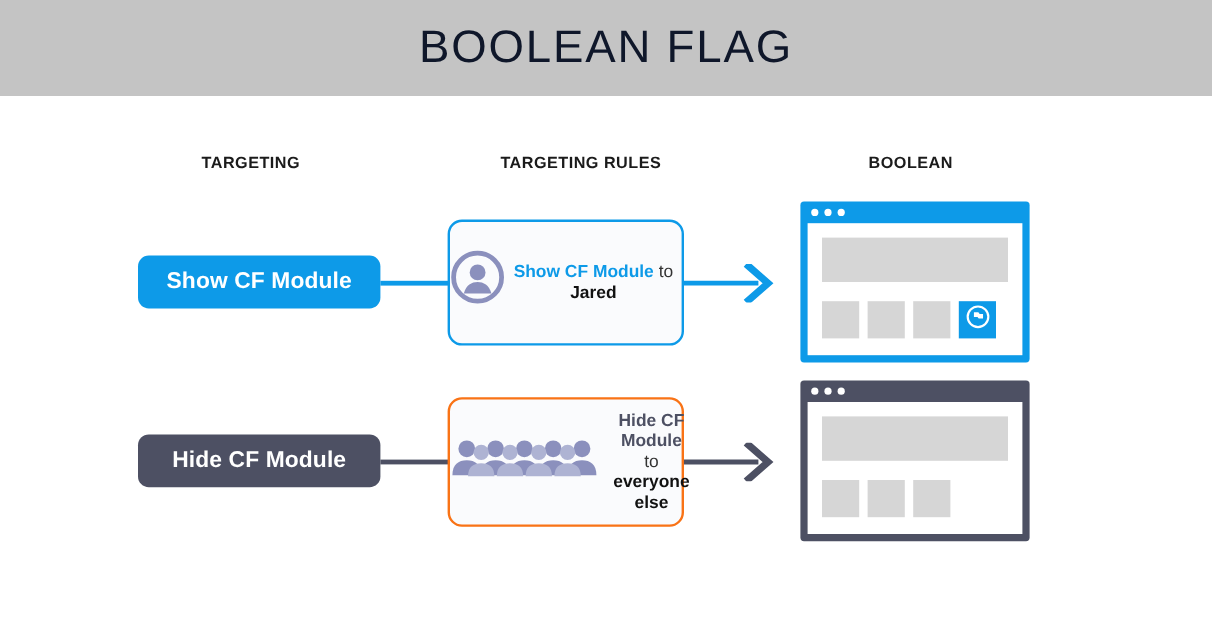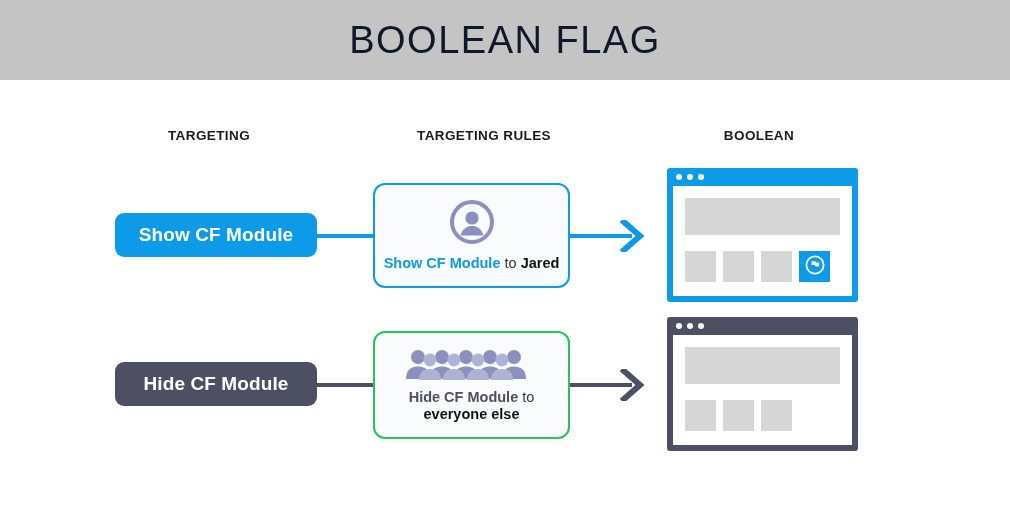--- a/index.html
+++ b/index.html
@@ -97,33 +97,33 @@
 
   
   .card {
     position: absolute;
     left: 373px;
     width: 197px;
     box-sizing: border-box;
     border-radius: 12px;
     background: #fafbfd;
     display: flex;
-    flex-direction: column;
-    align-items: center;
-    justify-content: center;
+    flex-direction: row;
+    align-items: center;
+    justify-content: flex-start;
   }
   .card.blue {
     top: 33px;
     height: 105px;
     border: 2px solid #0d9ae8;
   }
   .card.dark {
     top: 32px;
     height: 108px;
-    border: 2px solid #22c55e;
+    border: 2px solid #f97316;
   }
   .card-icon {
     display: block;
     line-height: 0;
   }
   .card.blue .card-icon { margin-bottom: 10px; }
   .card.dark .card-icon { margin-bottom: 9px; }
   .card-text {
     font-size: 14.5px;
     line-height: 17px;

